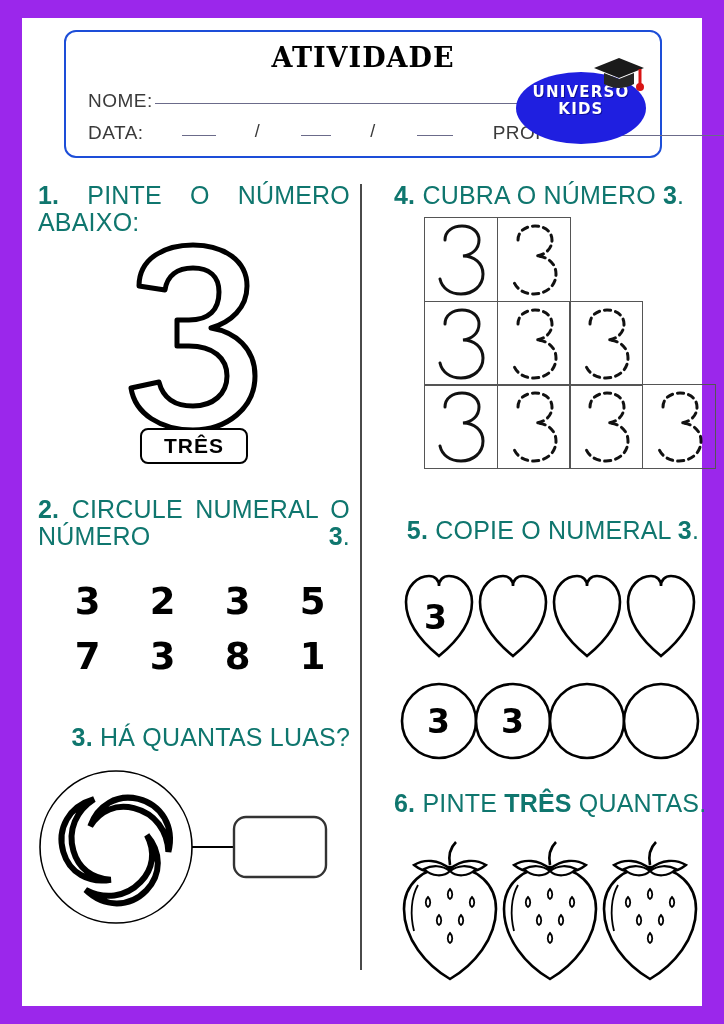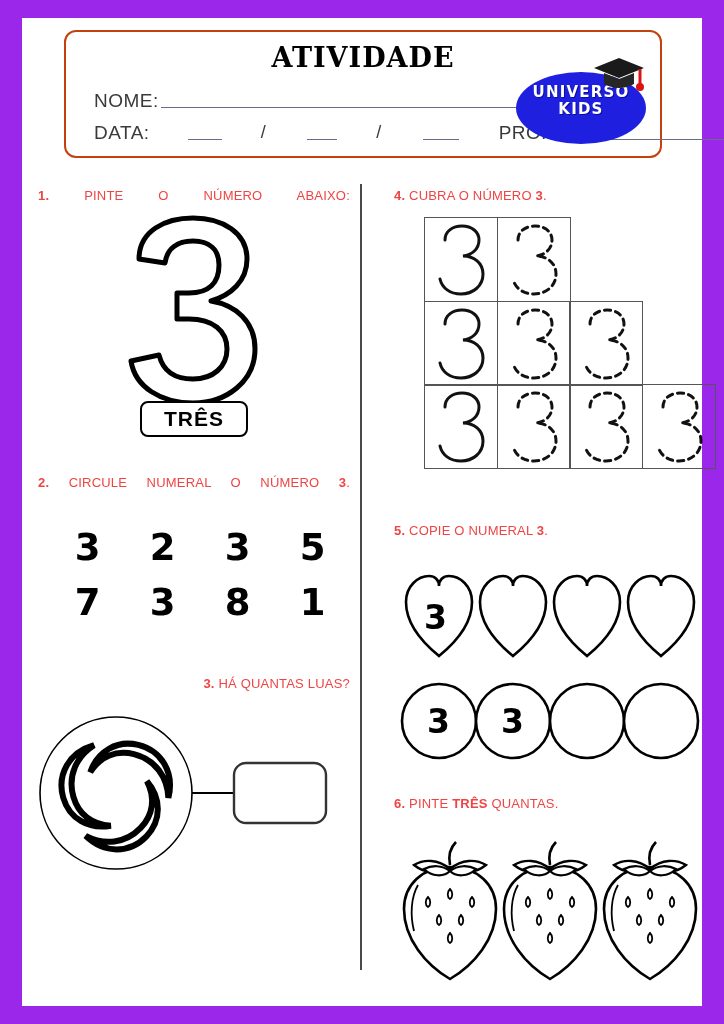--- a/index.html
+++ b/index.html
@@ -26,41 +26,41 @@
     background: #ffffff;
   }
 
   
   #header-box {
     position: absolute;
     left: 42px;
     top: 12px;
     width: 598px;
     height: 128px;
-    border: 2px solid #c2410c;
+    border: 2px solid #1d4ed8;
     border-radius: 12px;
     box-sizing: border-box;
   }
   #header-title {
     position: absolute;
     left: 0;
     top: 10px;
     width: 100%;
     text-align: center;
     font-family: "DejaVu Serif", serif;
     font-weight: bold;
     font-size: 27px;
     letter-spacing: 1px;
     color: #000;
   }
   .field-row {
     position: absolute;
-    left: 28px;
+    left: 22px;
     display: flex;
-    align-items: center;
+    align-items: flex-start;
     color: #3a3a3a;
     font-size: 19px;
     letter-spacing: .5px;
     white-space: nowrap;
   }
   #row-nome { top: 58px; }
   #row-data { top: 90px; gap: 36px; }
   .field-label { color: #3a3a3a; }
   .rule {
     border-bottom: 1.6px solid #6b6b8a;
@@ -122,23 +122,23 @@
     height: 786px;
     background: #4a4a4a;
   }
 
   
   .col { position: absolute; }
   #col-left  { left: 16px;  top: 164px; width: 312px; }
   #col-right { left: 352px; top: 164px; width: 318px; margin-left: 20px; }
 
   .q-text {
-    font-size: 13px;
+    font-size: 25px;
     line-height: 27px;
-    color: #ef4444;
+    color: #0f766e;
     letter-spacing: .2px;
   }
   .q-num { font-weight: bold; }
   .b { font-weight: bold; }
   .justify { text-align: justify; text-align-last: justify; }
 
   .block { position: relative; }
 
   
   #ex1-art {
@@ -395,21 +395,21 @@
             <div class="trace-cell">
               <svg width="74" height="85" viewBox="0 0 74 85">
                 <path d="M20 22 C20 13 28 8 37 8 C47 8 54 14 54 22 C54 31 47 37 38 38
                          C49 38 58 45 58 56 C58 68 48 76 36 76 C25 76 17 70 15 61" fill="none" stroke="#111" stroke-width="3" stroke-linecap="round" stroke-dasharray="6 5"></path>
               </svg>
             </div>
           </div>
         </div>
       </div>
 
-      <div class="block" style="margin-top:38px;">
+      <div class="block" style="margin-top:38px;text-align:center;">
         <div class="q-text">
           <span class="q-num">5.</span>
           <span>COPIE O NUMERAL </span><span class="b">3</span><span>.</span>
         </div>
 
         <div id="ex5-art">
 
           <svg width="310" height="96" viewBox="0 0 310 96" style="position:absolute;top:18px;left:6px;">
             <g fill="#ffffff" stroke="#000" stroke-width="2.6">
               <path d="M39 88 C12 66 6 48 6 34 C6 18 18 8 29 8 C35 8 39 12 39 18

